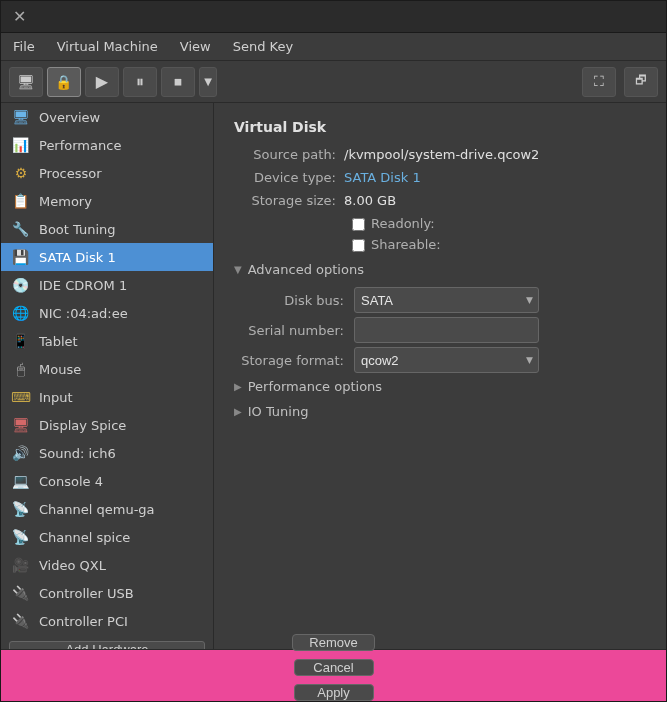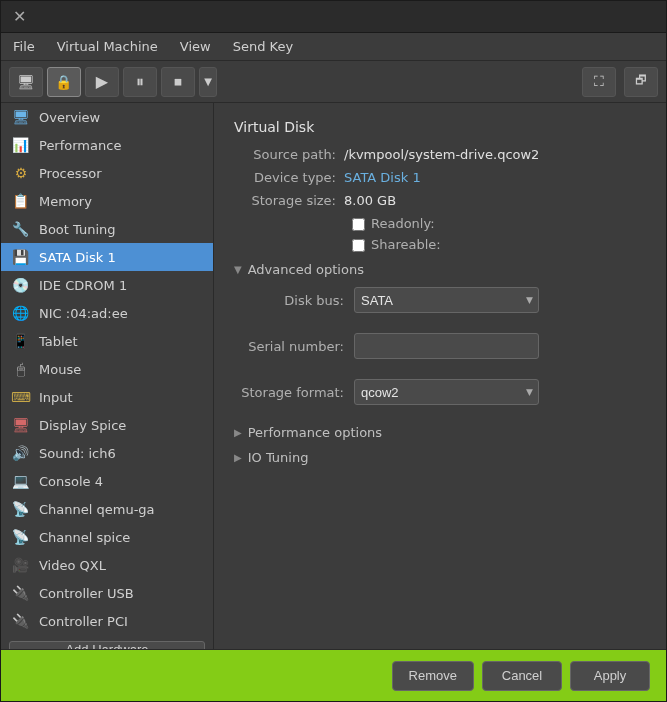--- a/index.html
+++ b/index.html
@@ -148,21 +148,21 @@
     }
     
     .detail-panel {
       flex: 1;
       padding: 16px 20px;
       overflow-y: auto;
       background: #3c3c3c;
     }
     .section-title {
       font-size: 14px;
-      font-weight: normal;
+      font-weight: bold;
       color: #e0e0e0;
       margin-bottom: 12px;
     }
     .field-row {
       display: flex;
       align-items: center;
       margin-bottom: 8px;
     }
     .field-label {
       color: #b0b0b0;
@@ -209,21 +209,21 @@
       font-size: 13px;
       margin-bottom: 10px;
     }
     .collapsible-header .arrow {
       font-size: 10px;
       color: #888;
     }
     .form-row {
       display: flex;
       align-items: center;
-      margin-bottom: 20px;
+      margin-bottom: 4px;
     }
     .form-label {
       color: #b0b0b0;
       min-width: 120px;
       text-align: right;
       padding-right: 10px;
       font-size: 13px;
     }
     .form-select {
       width: 185px;
@@ -263,27 +263,28 @@
       padding: 0 6px;
       font-size: 13px;
     }
     .sub-section {
       margin-top: 6px;
       margin-bottom: 4px;
     }
     
     .footer {
       height: 52px;
-      background: #84cc16;
+      background: #ec4899;
       border-top: 1px solid #2a2a2a;
       display: flex;
       align-items: center;
       justify-content: flex-end;
       padding: 0 16px;
       gap: 8px;
+      flex-direction: column;
     }
     .footer-btn {
       height: 30px;
       min-width: 80px;
       border-radius: 4px;
       border: 1px solid #666;
       background: #4a4a4a;
       color: #d0d0d0;
       cursor: pointer;
       font-size: 13px;

